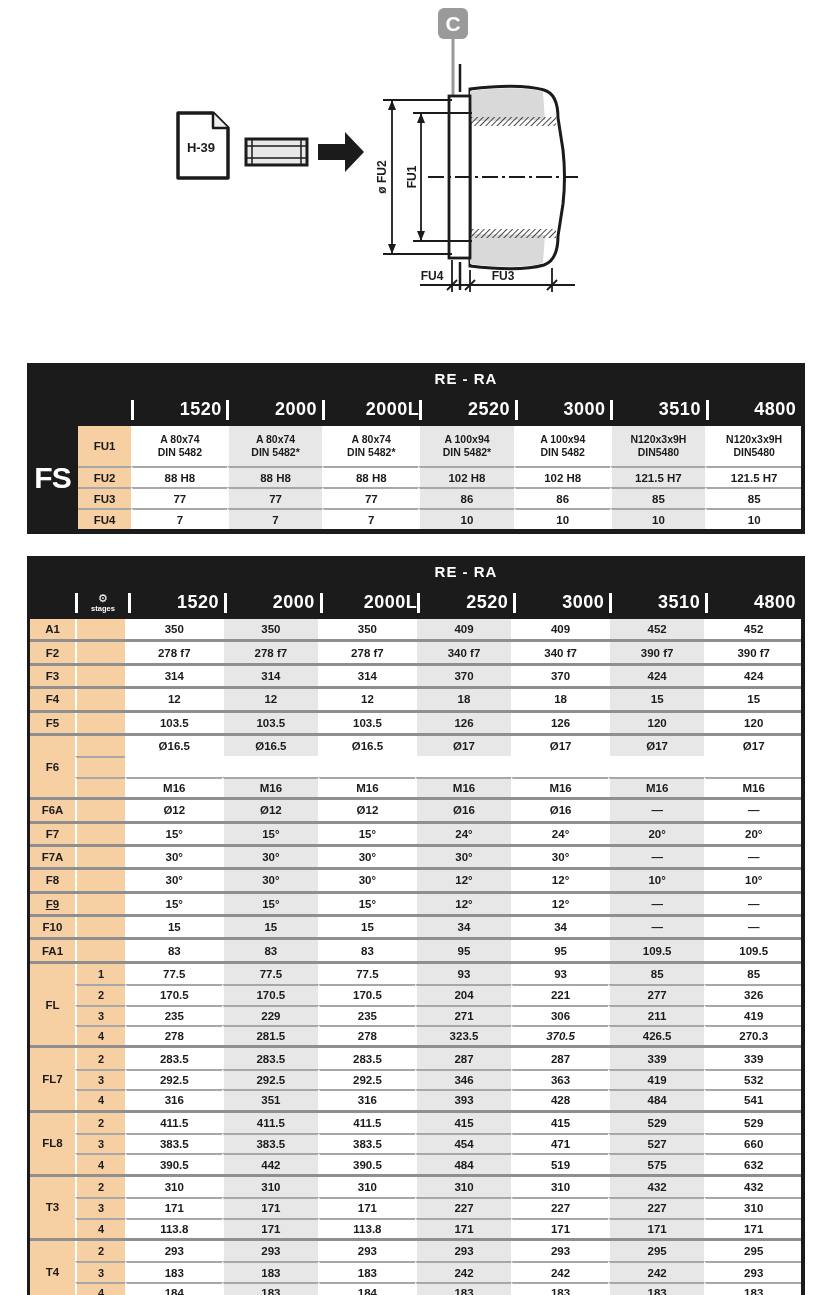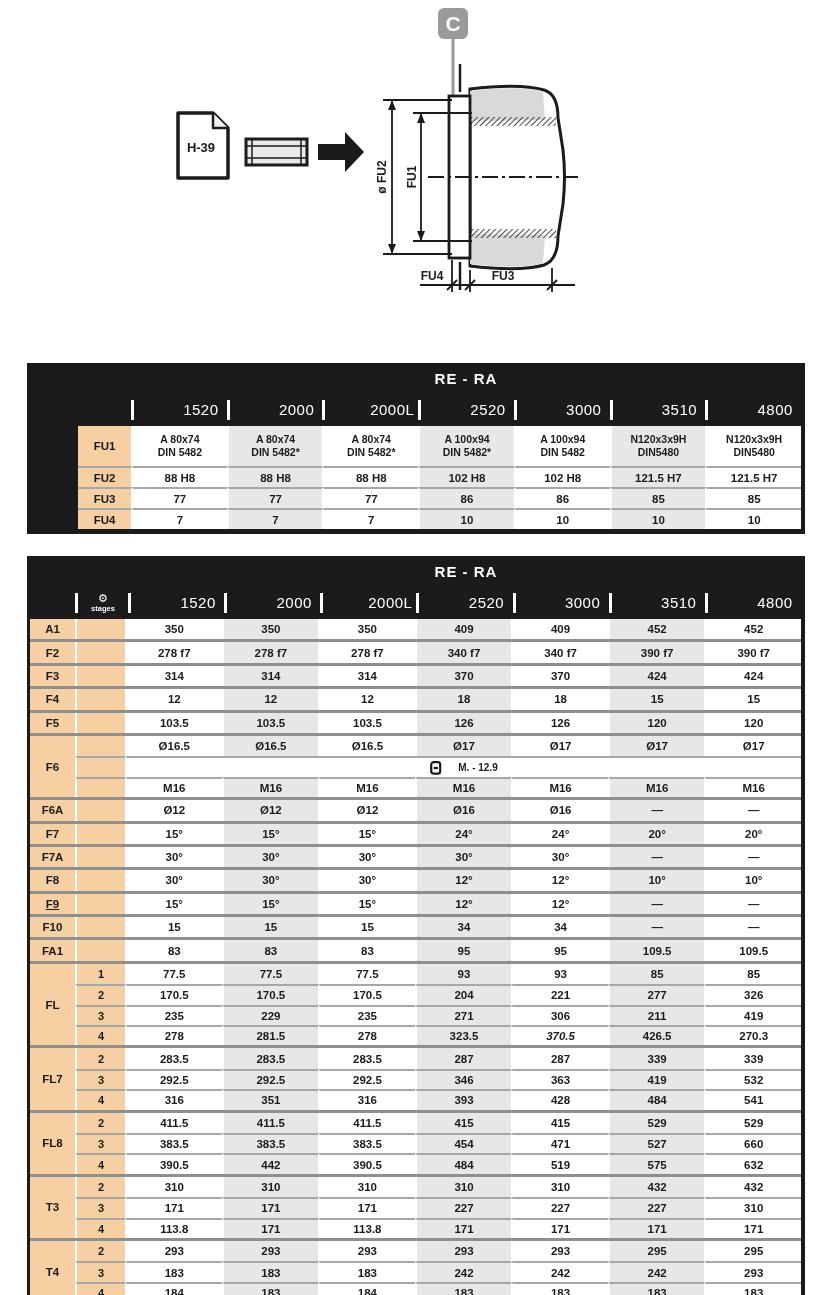--- a/index.html
+++ b/index.html
@@ -9,21 +9,21 @@
 
   
   .tbl{position:absolute;left:27px;width:778px;background:#1b1b1b;box-sizing:border-box;
        padding:0 4px 5px 0;}
   .t1{top:363px;}
   .t2{top:556px;padding-left:3px;}
   .hdr-title-row{height:30px;display:flex;align-items:center;}
   .hdr-title{flex:1;text-align:center;color:#fff;font-weight:bold;font-size:15px;letter-spacing:1px;}
   .hdr-cols{display:flex;align-items:center;height:33px;}
   .tick{width:3px;height:20px;background:#fff;flex:0 0 auto;}
-  .hdr-cell{flex:1;text-align:center;color:#fff;font-weight:normal;font-size:15px;letter-spacing:.5px;padding-left:41px;}
+  .hdr-cell{flex:1;text-align:center;color:#fff;font-weight:bold;font-size:18px;letter-spacing:.5px;padding-left:41px;}
   .stages-hdr{width:50px;flex:0 0 auto;display:flex;flex-direction:column;align-items:center;
               justify-content:center;color:#fff;line-height:1;}
   .stages-hdr .gear{font-size:11px;}
   .stages-hdr .stages-txt{font-size:7.5px;font-weight:bold;margin-top:1px;}
 
   
   .cell{box-sizing:border-box;display:flex;align-items:center;justify-content:center;
         font-weight:bold;font-size:11.5px;background:#fff;border-left:2px solid #fff;}
   .cell.shade{background:#e7e7e7;}
   .rsep{border-top:2px solid #a7a7a7;}
@@ -140,20 +140,21 @@
         <div class="tick"></div>
         <div class="hdr-cell">2520</div>
         <div class="tick"></div>
         <div class="hdr-cell">3000</div>
         <div class="tick"></div>
         <div class="hdr-cell">3510</div>
         <div class="tick"></div>
         <div class="hdr-cell">4800</div>
       </div>
     <div class="t1-body">
+      <div class="fs-label">FS</div>
       <div class="t1-grid" id="t1-grid">
           <div class="lblcell" style="grid-area: 1 / 1;">FU1</div>
           <div class="cell two-line" style="grid-area: 1 / 2;">A 80x74
 DIN 5482</div>
           <div class="cell shade two-line" style="grid-area: 1 / 3;">A 80x74
 DIN 5482*</div>
           <div class="cell two-line" style="grid-area: 1 / 4;">A 80x74
 DIN 5482*</div>
           <div class="cell shade two-line" style="grid-area: 1 / 5;">A 100x94
 DIN 5482*</div>
@@ -278,27 +279,20 @@
           <div class="lblcell" style="grid-area: 1 / 1 / span 3;">F6</div>
           <div class="gstage" style="grid-row: 1;"></div>
           <div class="cell" style="grid-area: 1 / 3;">Ø16.5</div>
           <div class="cell shade" style="grid-area: 1 / 4;">Ø16.5</div>
           <div class="cell" style="grid-area: 1 / 5;">Ø16.5</div>
           <div class="cell shade" style="grid-area: 1 / 6;">Ø17</div>
           <div class="cell" style="grid-area: 1 / 7;">Ø17</div>
           <div class="cell shade" style="grid-area: 1 / 8;">Ø17</div>
           <div class="cell" style="grid-area: 1 / 9;">Ø17</div>
           <div class="gstage rsep" style="grid-row: 2;"></div>
-          <div class="cell merged rsep" style="grid-area: 2 / 3 / auto / -1;">
-            <svg class="bolt-ic" width="12" height="14" viewBox="0 0 12 14">
-              <rect x="1.2" y="1.2" width="9" height="11.5" rx="2.5" fill="none" stroke="#1b1b1b" stroke-width="2.2"></rect>
-              <line x1="3.6" y1="7" x2="8" y2="7" stroke="#1b1b1b" stroke-width="2.2"></line>
-            </svg>
-            <span>M. - 12.9</span>
-          </div>
           <div class="gstage rsep" style="grid-row: 3;"></div>
           <div class="cell rsep" style="grid-area: 3 / 3;">M16</div>
           <div class="cell shade rsep" style="grid-area: 3 / 4;">M16</div>
           <div class="cell rsep" style="grid-area: 3 / 5;">M16</div>
           <div class="cell shade rsep" style="grid-area: 3 / 6;">M16</div>
           <div class="cell rsep" style="grid-area: 3 / 7;">M16</div>
           <div class="cell shade rsep" style="grid-area: 3 / 8;">M16</div>
           <div class="cell rsep" style="grid-area: 3 / 9;">M16</div>
         </div>
         <div class="grp">

